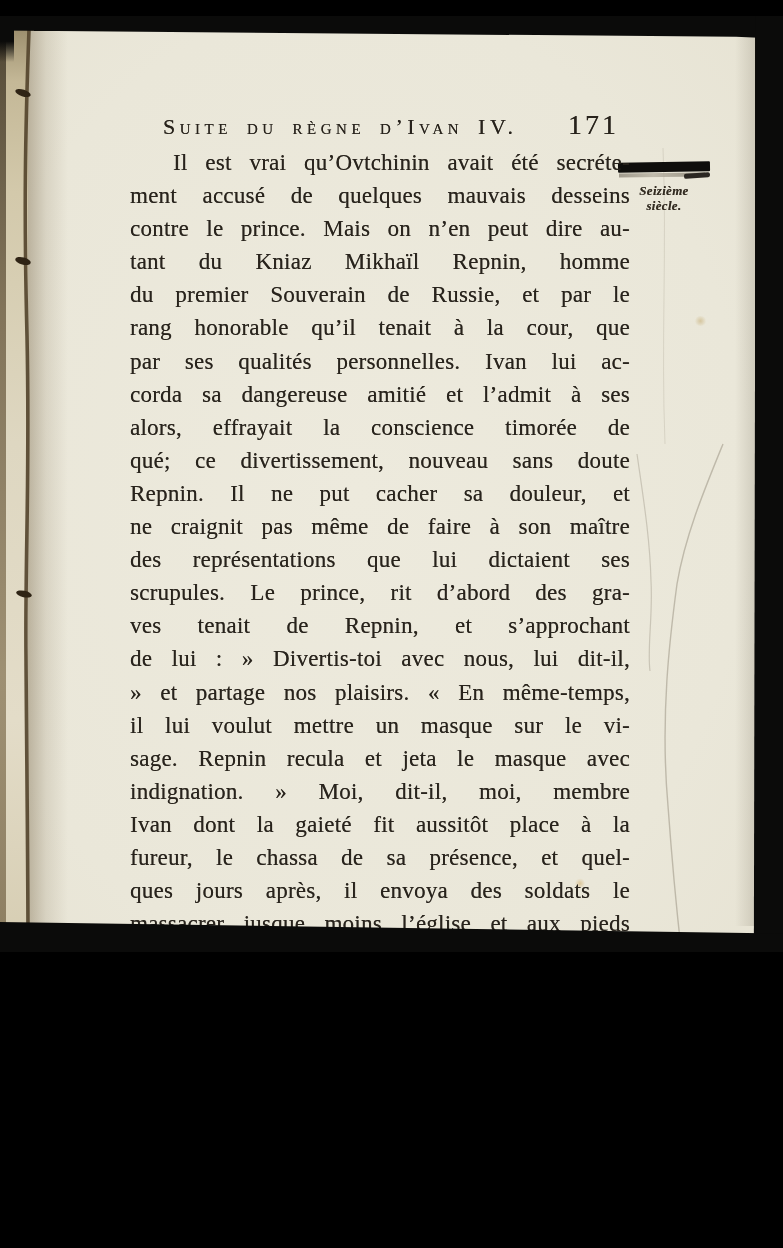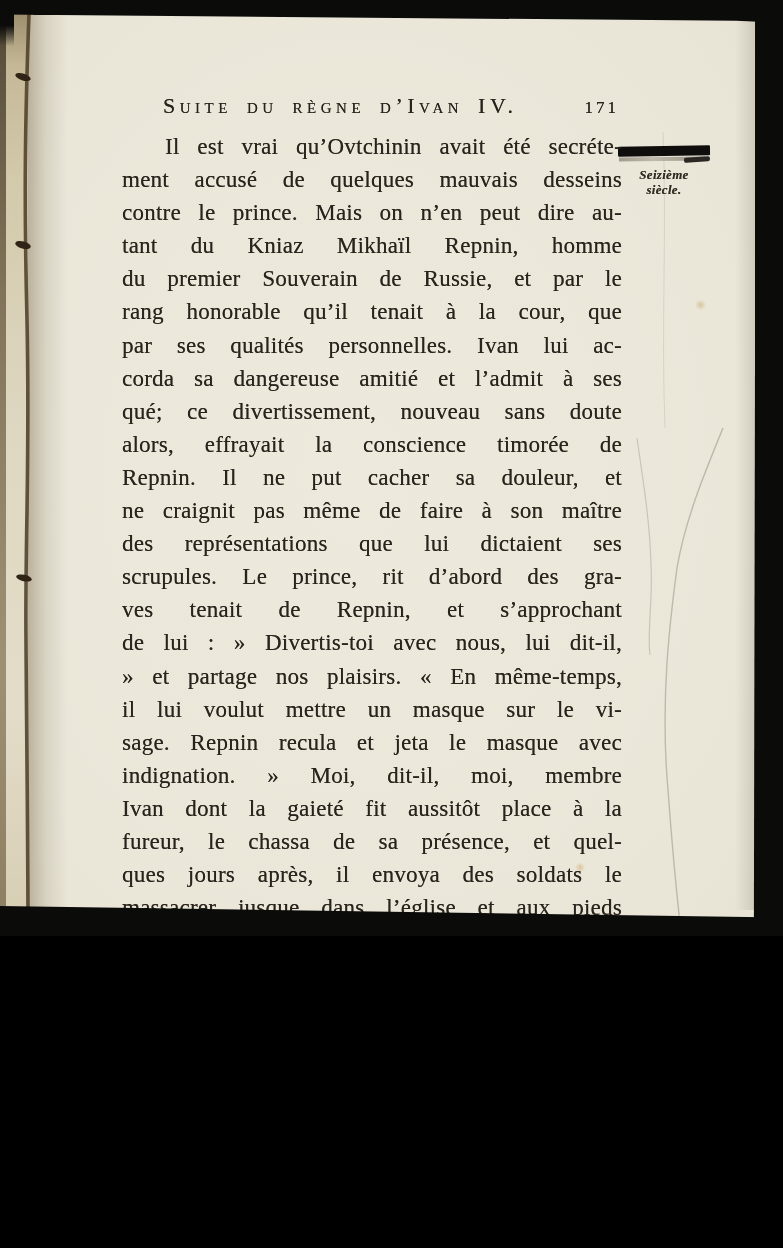--- a/index.html
+++ b/index.html
@@ -3,21 +3,21 @@
 <meta charset="utf-8">
 <title>Scanned book page</title>
 <style>
   html, body { margin: 0; padding: 0; background: #000; }
   * { box-sizing: border-box; }
 
   .scan {
     position: relative;
     width: 783px;
     height: 936px;
-    margin: 0 auto;
+    margin: 16px auto;
     background: #0e0d0b;
     overflow: hidden;
     font-family: "Liberation Serif", "DejaVu Serif", serif;
   }
 
   
   .facing-strip {
     position: absolute;
     left: 0; top: 10px; bottom: 0;
     width: 34px;
@@ -88,21 +88,21 @@
   }
   .header-title {
     font-variant: small-caps;
     font-size: 22px;
     letter-spacing: 4.5px;
     word-spacing: 5px;
     text-shadow: 0 0 0.6px rgba(39,34,27,.7);
     white-space: nowrap;
   }
   .header-num {
-    font-size: 17px;
+    font-size: 28px;
     letter-spacing: 3px;
     text-shadow: 0 0 0.6px rgba(39,34,27,.7);
   }
 
   
   .redaction { position: absolute; left: 618px; top: 145px; width: 96px; height: 20px; }
   .redaction .bar1 {
     position: absolute; left: 0; top: 1px; width: 92px; height: 10px;
     background: #0f0e0c;
     transform: rotate(-0.8deg);
@@ -129,21 +129,21 @@
     line-height: 15px;
     letter-spacing: 0.3px;
     color: #322b21;
     text-shadow: 0 0 0.5px rgba(50,43,33,.6);
     font-style: italic;
   }
 
   
   .body-text {
     position: absolute;
-    left: 122px; top: 130px; width: 500px;
+    left: 130px; top: 130px; width: 500px;
     font-size: 23px;
     line-height: 33.1px;
     letter-spacing: 0.25px;
     color: #28231c;
     text-shadow: 0.15px 0.15px 0.45px rgba(40,35,28,.65);
   }
   .body-line {
     text-align: justify;
     text-align-last: justify;
     white-space: nowrap;
@@ -222,36 +222,36 @@
 
   <div class="body-text">
       <div class="body-line">Il est vrai qu’Ovtchinin avait été secréte-</div>
       <div class="body-line">ment accusé de quelques mauvais desseins</div>
       <div class="body-line">contre le prince. Mais on n’en peut dire au-</div>
       <div class="body-line">tant du Kniaz Mikhaïl Repnin, homme</div>
       <div class="body-line">du premier Souverain de Russie, et par le</div>
       <div class="body-line">rang honorable qu’il tenait à la cour, que</div>
       <div class="body-line">par ses qualités personnelles. Ivan lui ac-</div>
       <div class="body-line">corda sa dangereuse amitié et l’admit à ses</div>
+      <div class="body-line">alors, effrayait la conscience timorée de</div>
       <div class="body-line">qué; ce divertissement, nouveau sans doute</div>
-      <div class="body-line">alors, effrayait la conscience timorée de</div>
       <div class="body-line">Repnin. Il ne put cacher sa douleur, et</div>
       <div class="body-line">ne craignit pas même de faire à son maître</div>
       <div class="body-line">des représentations que lui dictaient ses</div>
       <div class="body-line">scrupules. Le prince, rit d’abord des gra-</div>
       <div class="body-line">ves tenait de Repnin, et s’approchant</div>
       <div class="body-line">de lui : » Divertis-toi avec nous, lui dit-il,</div>
       <div class="body-line">» et partage nos plaisirs. « En même-temps,</div>
       <div class="body-line">il lui voulut mettre un masque sur le vi-</div>
       <div class="body-line">sage. Repnin recula et jeta le masque avec</div>
       <div class="body-line">indignation. » Moi, dit-il, moi, membre</div>
       <div class="body-line">Ivan dont la gaieté fit aussitôt place à la</div>
       <div class="body-line">fureur, le chassa de sa présence, et quel-</div>
       <div class="body-line">ques jours après, il envoya des soldats le</div>
-      <div class="body-line">massacrer jusque dans l’église et aux pieds</div>
+      <div class="body-line">massacrer jusque moins l’église et aux pieds</div>
       <div class="body-line">des autels.</div>
     </div>
 
   <div class="band band-top"></div>
   <div class="band band-right"></div>
   <div class="band band-bottom"></div>
   <div class="corner-wedge"></div>
 
 </div>
 

